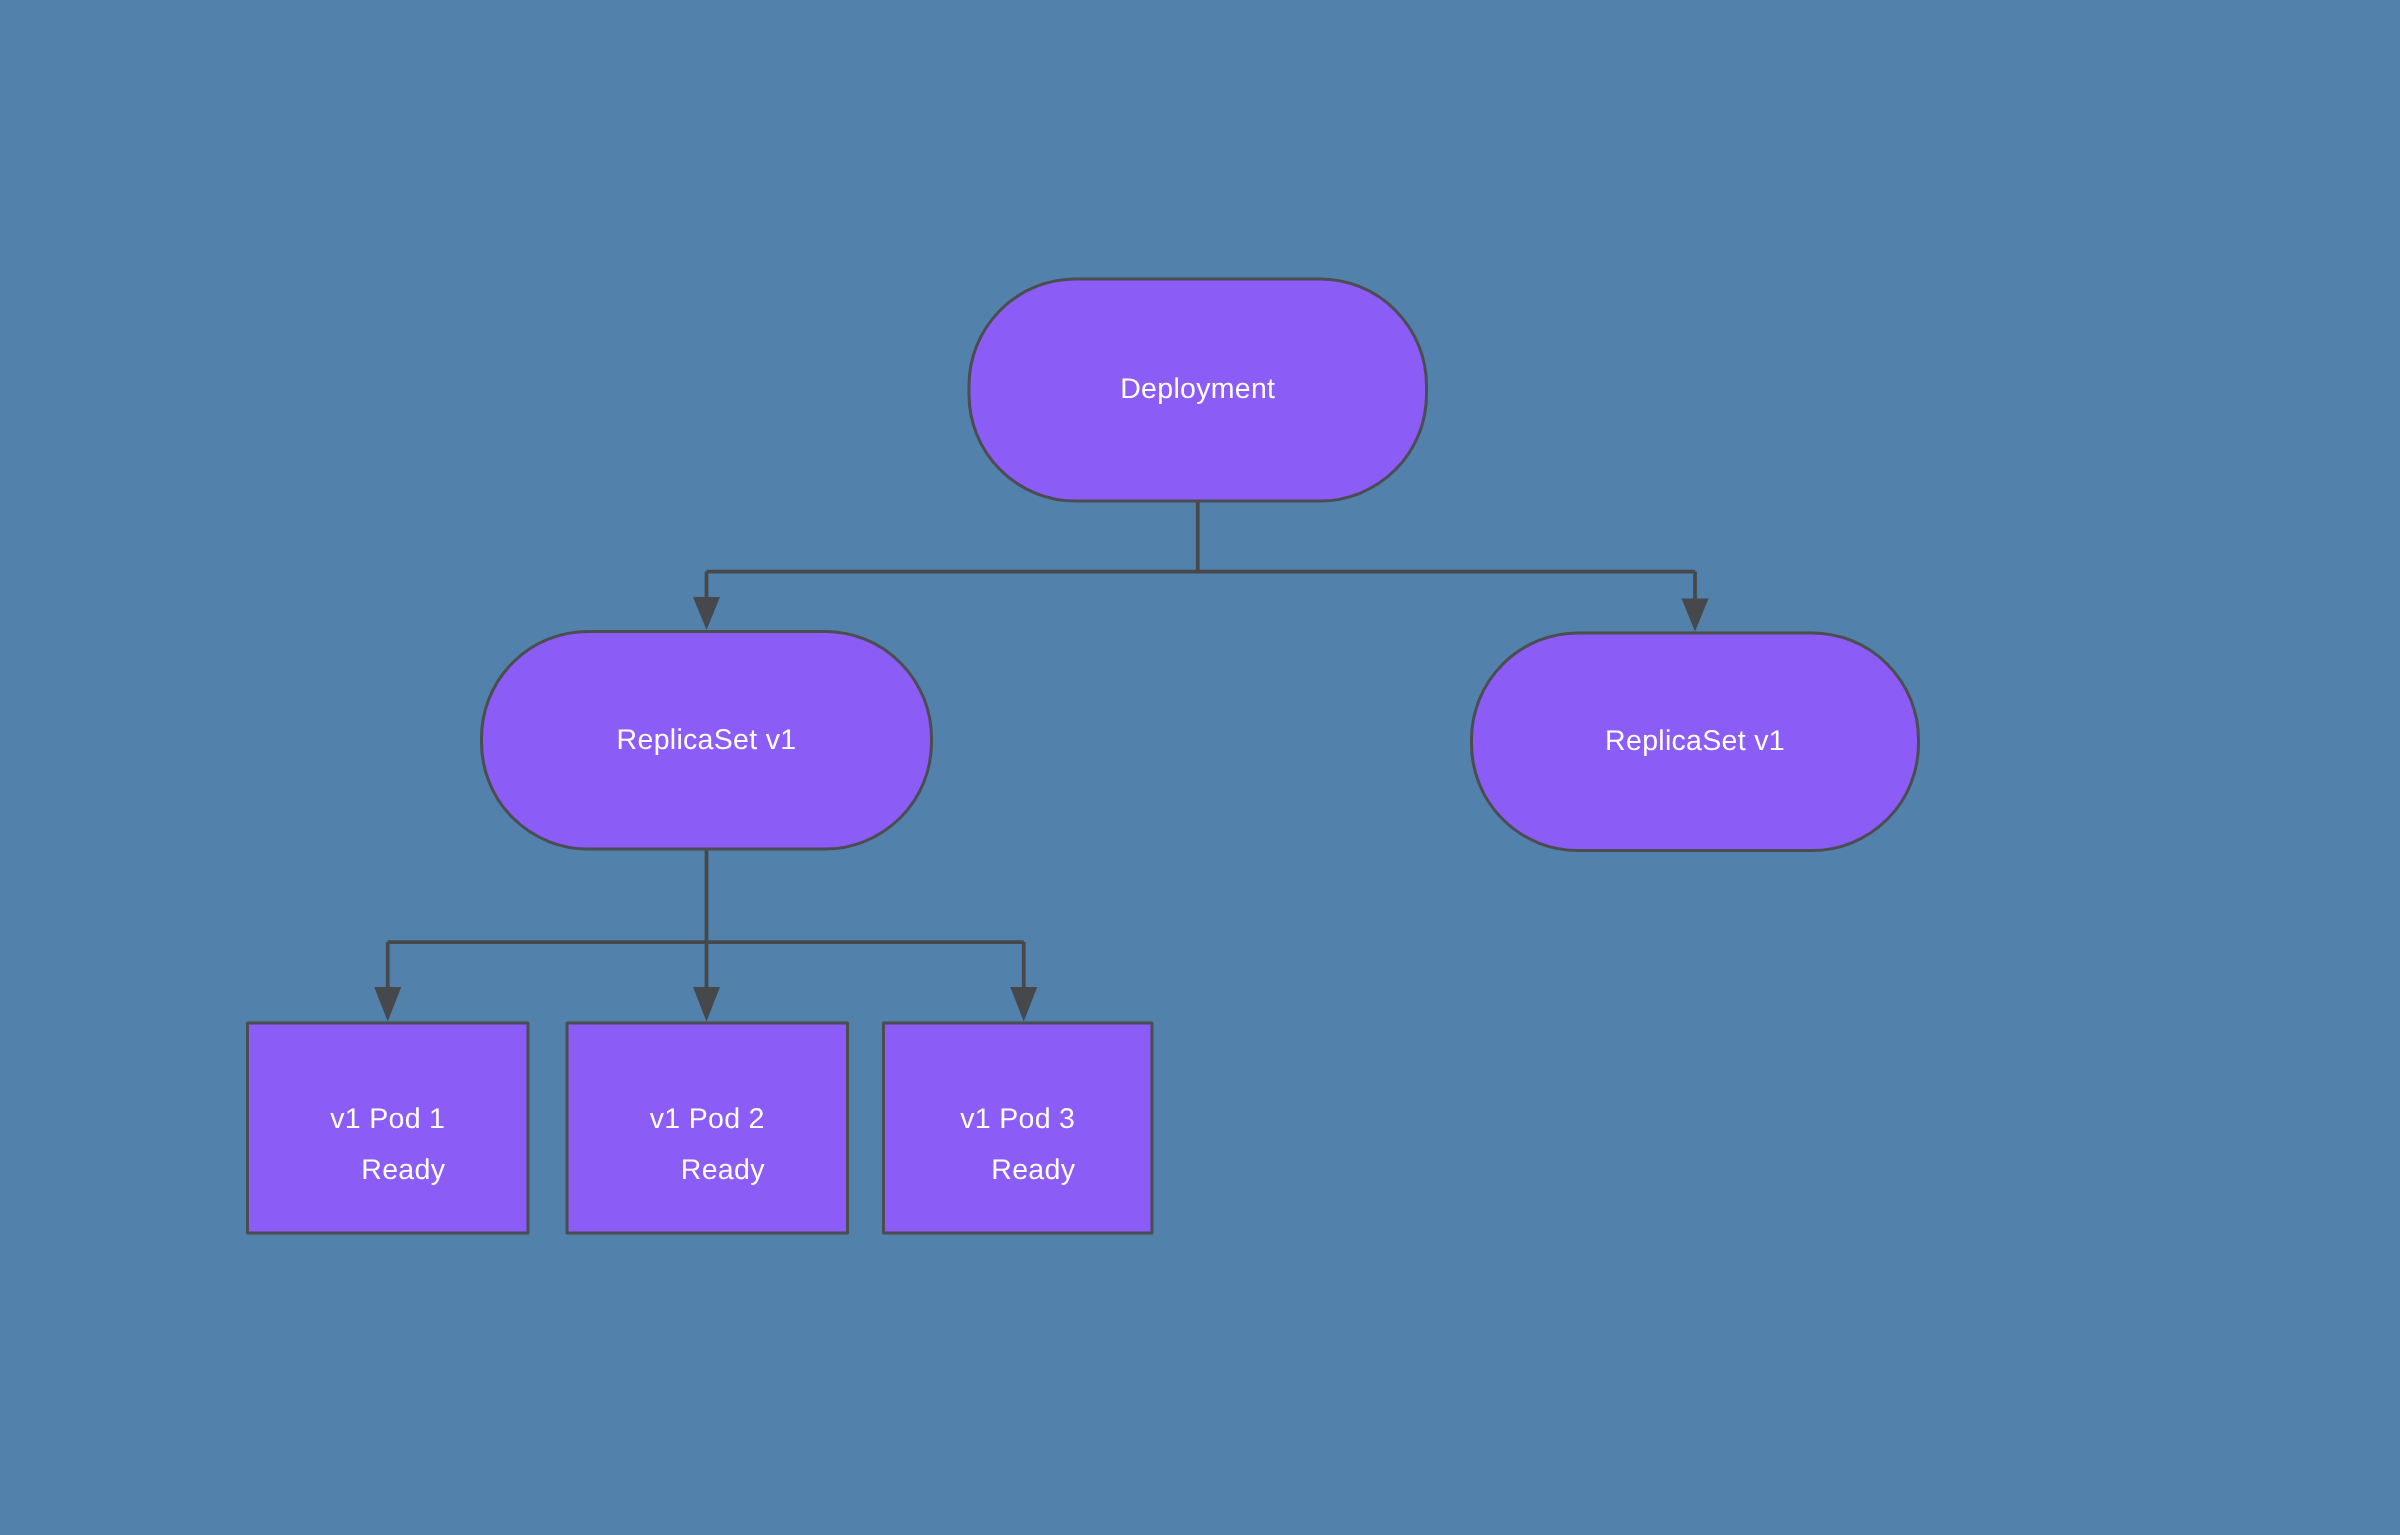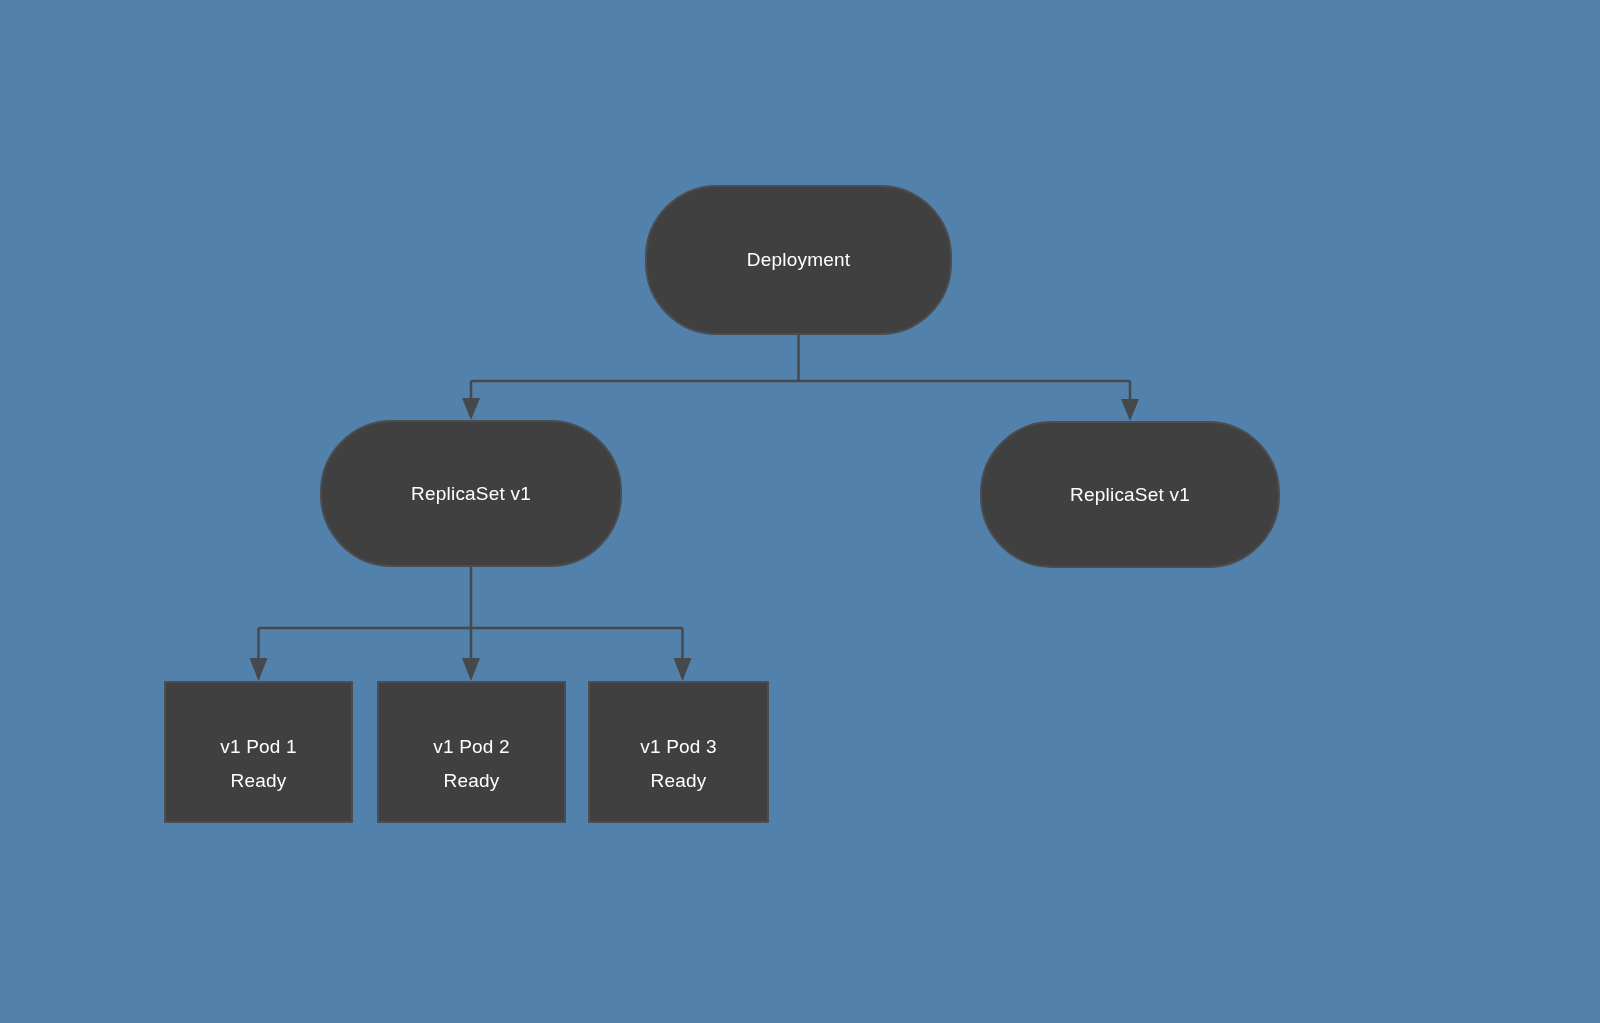--- a/index.html
+++ b/index.html
@@ -20,21 +20,21 @@
     width: 1600px;
     height: 1023px;
   }
   #connector-layer {
     position: absolute;
     left: 0; top: 0;
     pointer-events: none;
   }
   .node {
     position: absolute;
-    background: #404040;
+    background: #8b5cf6;
     border: 2px solid #4b4d50;
     box-sizing: border-box;
     color: #ffffff;
     font-size: 19px;
     display: flex;
     align-items: center;
     justify-content: center;
     text-align: center;
     letter-spacing: 0.2px;
   }
@@ -48,20 +48,21 @@
   #node-rs-left    { left: 320px; top: 420px; width: 302px; height: 147px; }
   #node-rs-right   { left: 980px; top: 421px; width: 300px; height: 147px; }
   #node-pod1       { left: 164px; top: 681px; width: 189px; height: 142px; }
   #node-pod2       { left: 377px; top: 681px; width: 189px; height: 142px; }
   #node-pod3       { left: 588px; top: 681px; width: 181px; height: 142px; }
   .pod-body {
     display: flex;
     flex-direction: column;
     line-height: 34px;
     transform: translateY(12px);
+    align-items: flex-end;
   }
 </style>
 </head>
 <body>
 
 <div id="canvas">
 
   <svg id="connector-layer" width="1600" height="1023" viewBox="0 0 1600 1023">
     <g stroke="#46484b" stroke-width="2.5" fill="none">
 

